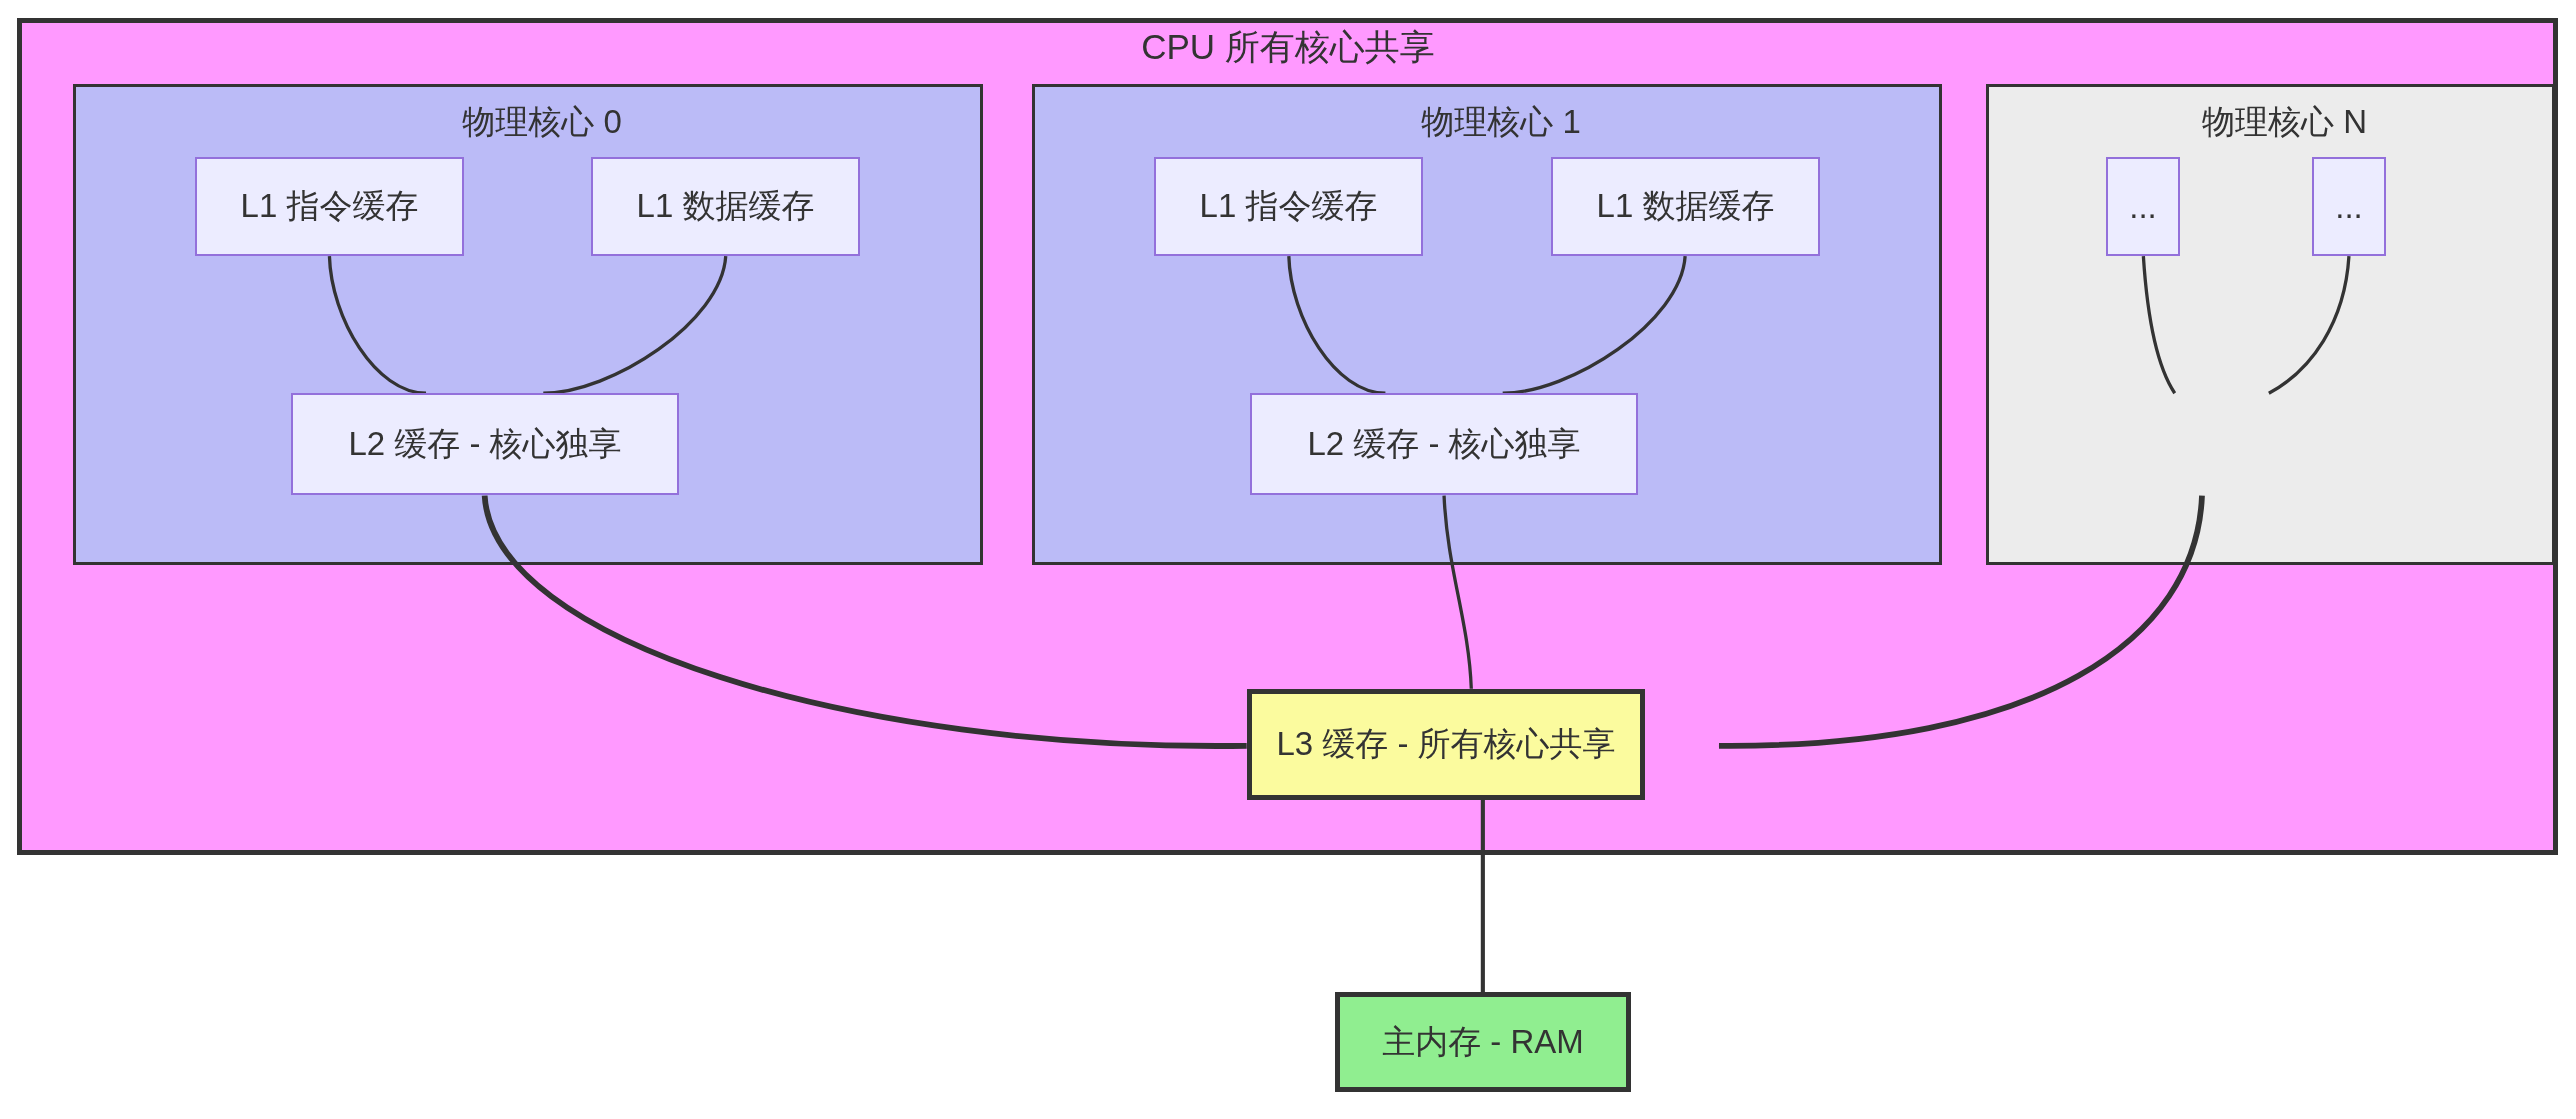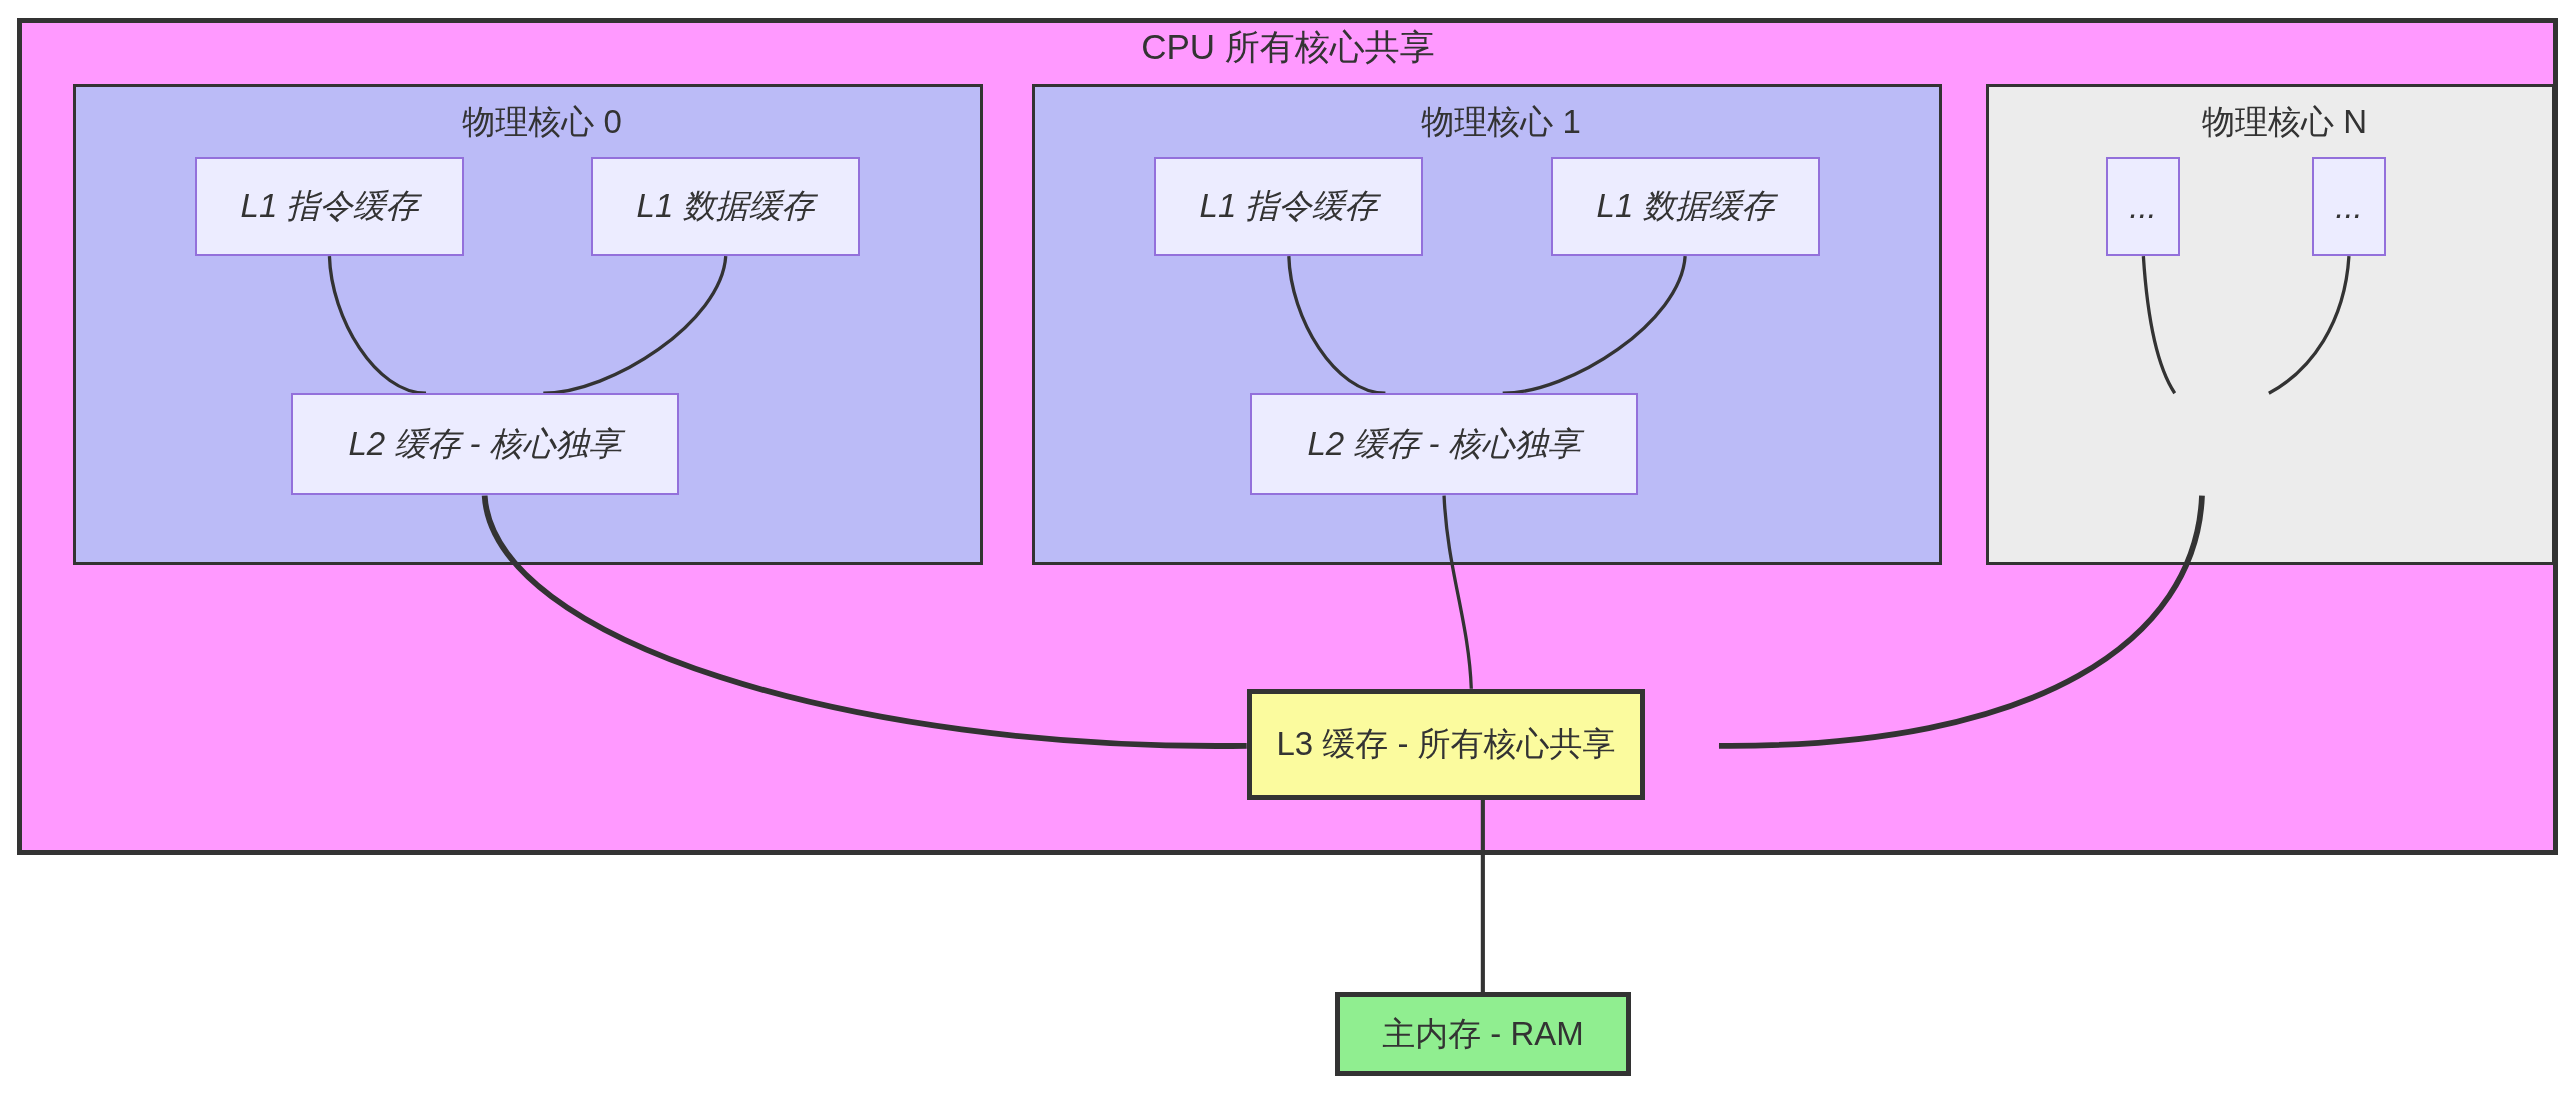--- a/index.html
+++ b/index.html
@@ -53,41 +53,40 @@
   .node {
     position:absolute;
     display:flex; align-items:center; justify-content:center;
     text-align:center;
     font-size:33px; color:#333333;
     z-index:4;
   }
   .node-cache {
     background:#ECECFF;
     border:2.5px solid #9370DB;
-    font-style:italic;
   }
   .node-l3 {
     background:#FBFB9E;
     border:5px solid #333333;
   }
   .node-ram {
     background:#90EE90;
     border:5px solid #333333;
   }
   #l1i0 { left:195px;  top:157px; width:269px; height:99px; }
   #l1d0 { left:591px;  top:157px; width:269px; height:99px; }
   #l1i1 { left:1154px; top:157px; width:269px; height:99px; }
   #l1d1 { left:1551px; top:157px; width:269px; height:99px; }
   #dots1{ left:2106px; top:157px; width:74px;  height:99px; }
   #dots2{ left:2312px; top:157px; width:74px;  height:99px; }
   #l20  { left:291px;  top:393px; width:388px; height:102px; }
   #l21  { left:1250px; top:393px; width:388px; height:102px; }
   #l2n  { left:2110px; top:393px; width:183px; height:102px; }
   #l3   { left:1247px; top:689px; width:398px; height:111px; }
-  #ram  { left:1335px; top:992px; width:296px; height:84px; }
+  #ram  { left:1335px; top:992px; width:296px; height:100px; }
 </style>
 </head>
 <body>
 
 <div id="stage">
 
   <div class="socket"></div>
   <div class="socket-title">CPU 所有核心共享</div>
 
   <div id="core0" class="core core-shared">

